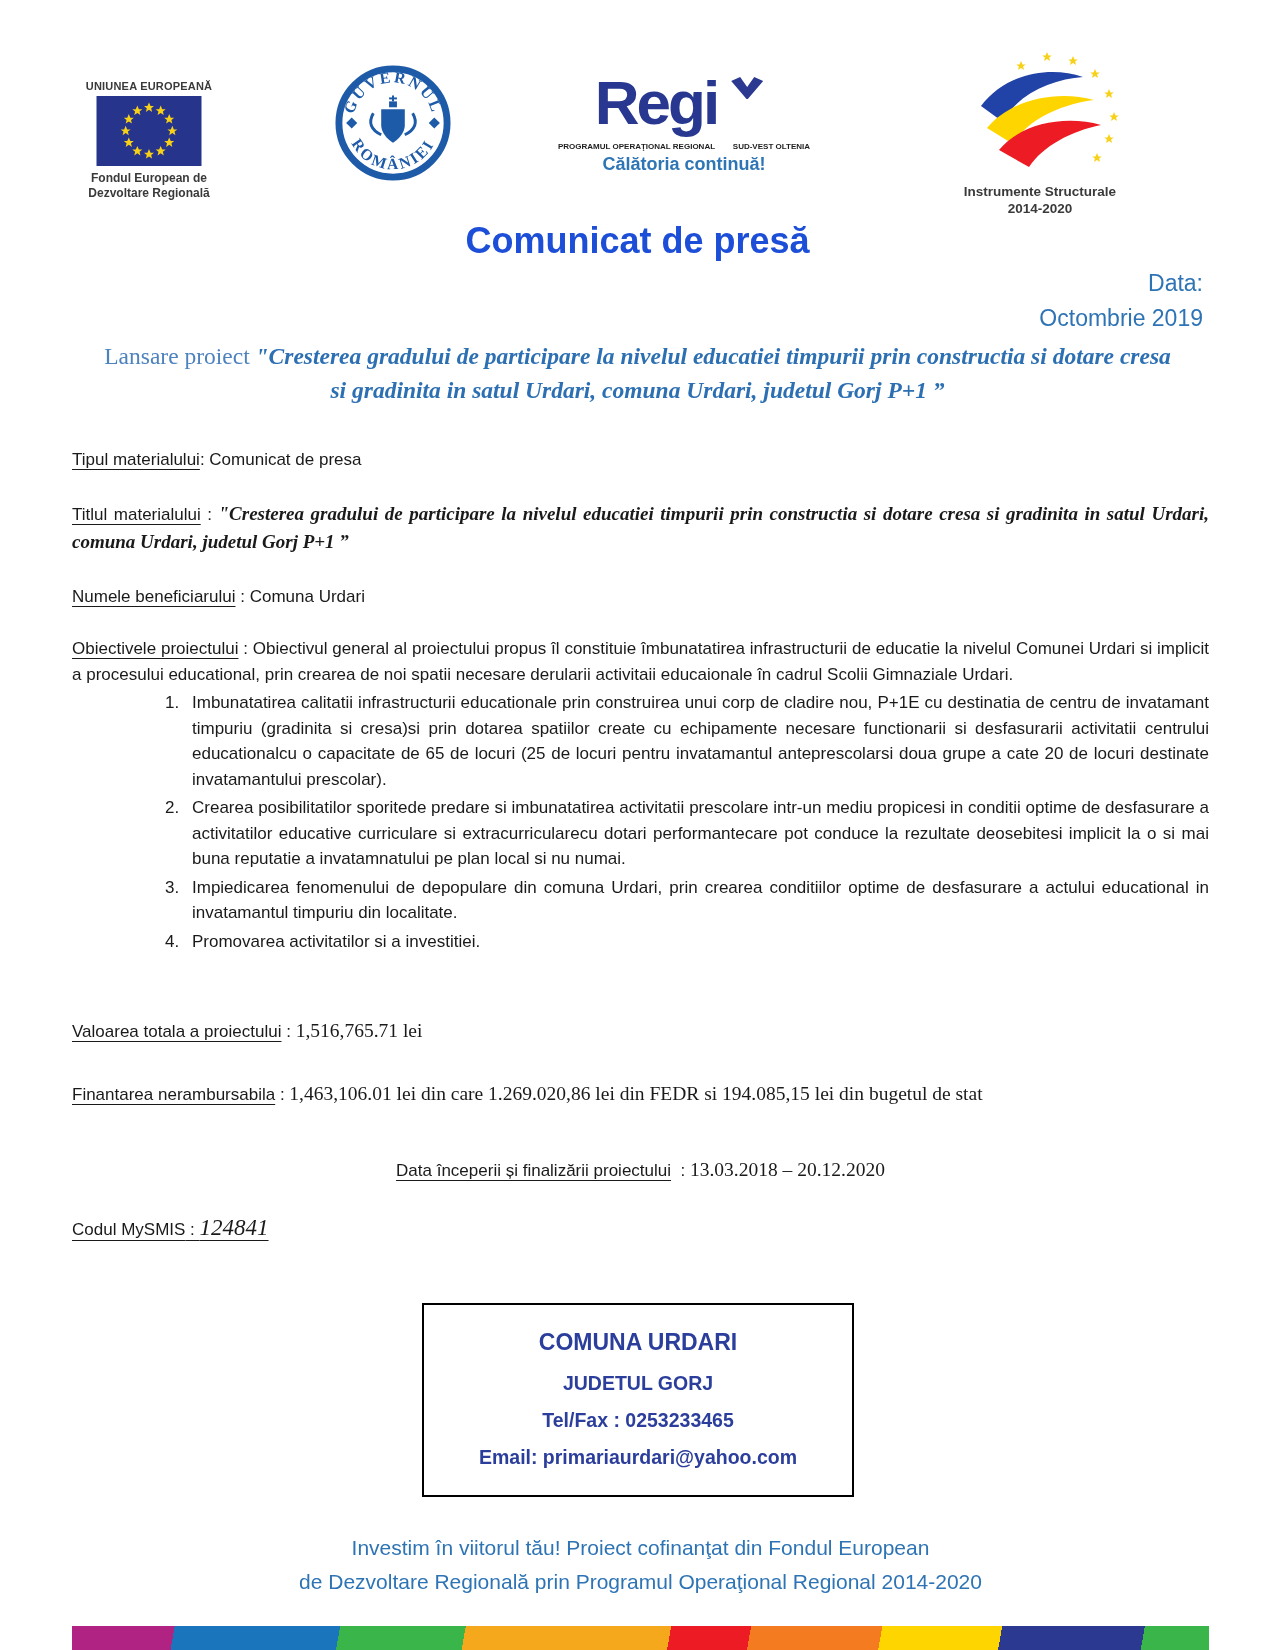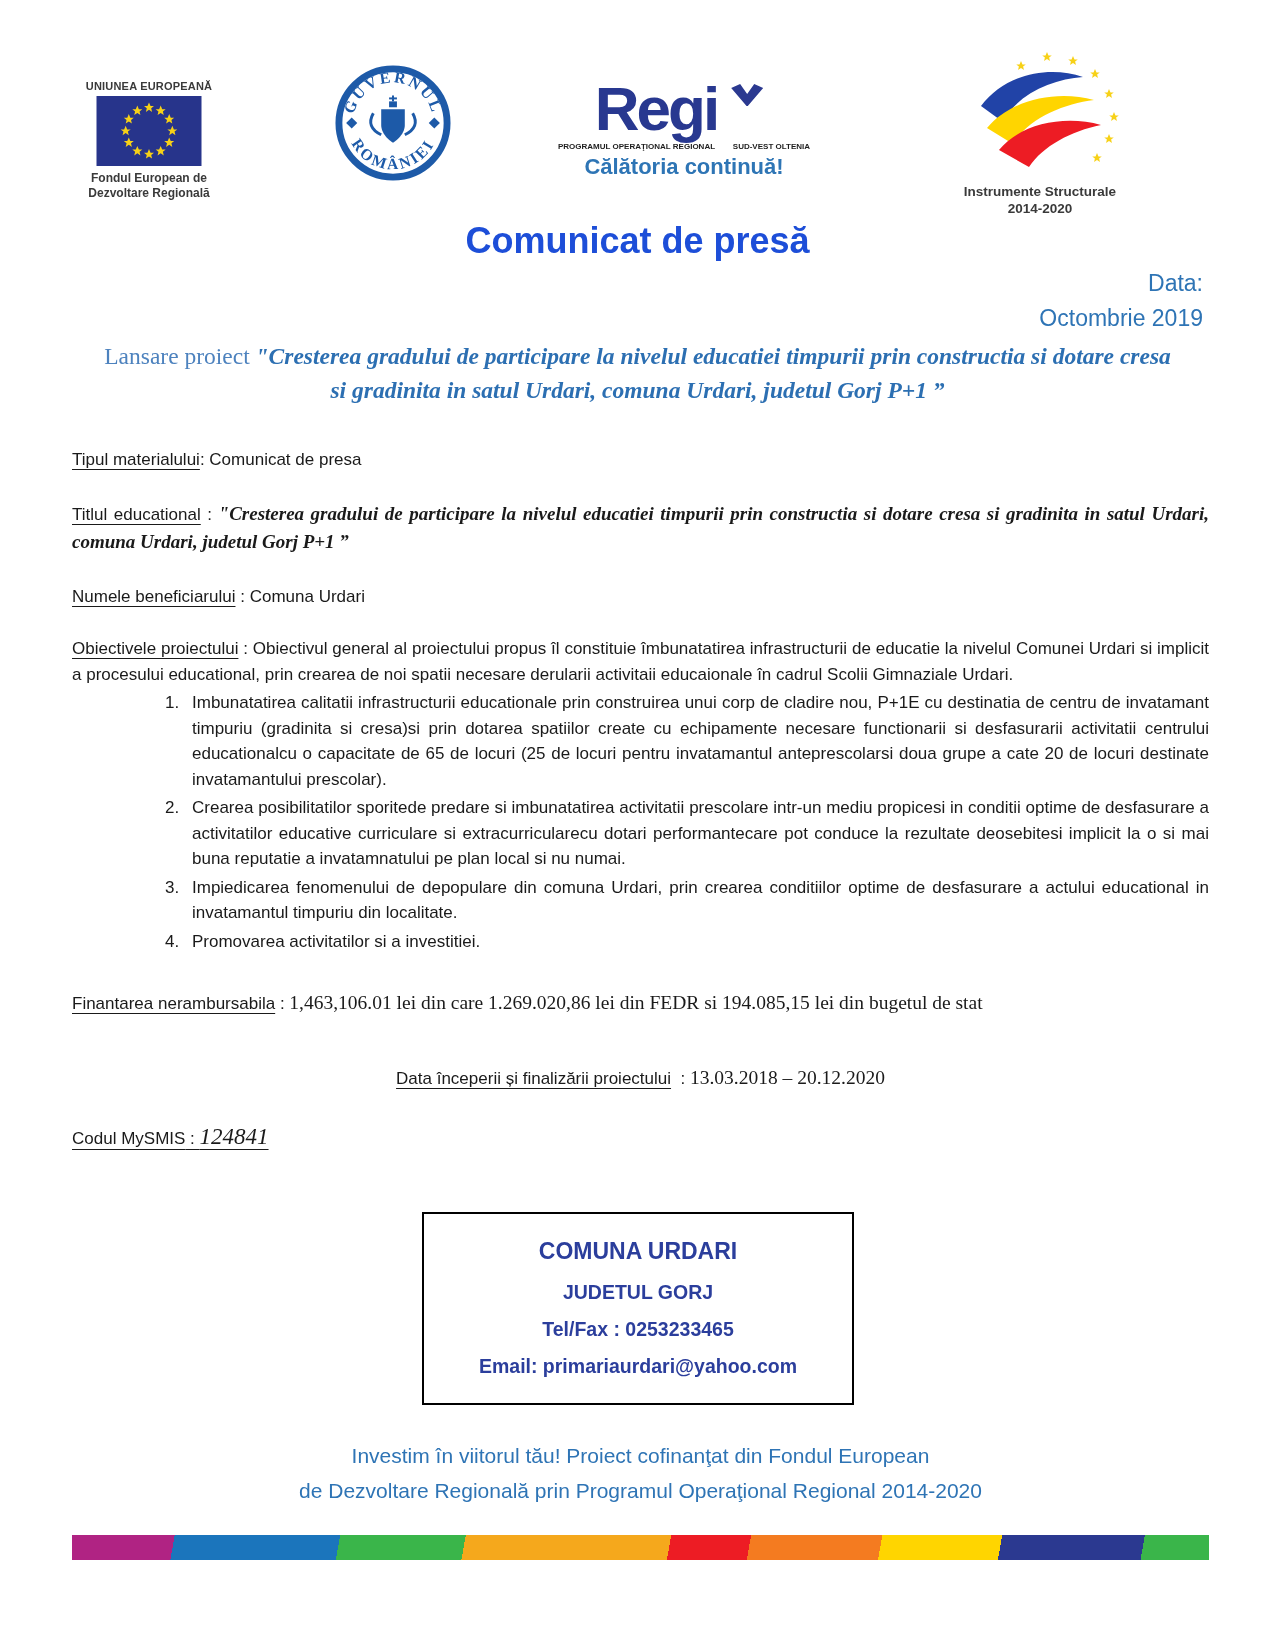--- a/index.html
+++ b/index.html
@@ -10,30 +10,30 @@
     overflow:hidden;
   }
   
   .logos { position:relative; height:158px; margin-top:56px; }
   .eu-block { position:absolute; left:84px; top:24px; width:130px; text-align:center; color:#3a3a3a; }
   .eu-title { font-size:11px; font-weight:bold; letter-spacing:0.2px; white-space:nowrap; }
   .eu-flag { margin:4px auto 5px; display:block; }
   .eu-sub { font-size:12px; font-weight:bold; line-height:1.25; }
   .gov-block { position:absolute; left:334px; top:8px; }
   .regio-block { position:absolute; left:558px; top:10px; width:252px; }
-  .regio-word { display:flex; align-items:flex-end; justify-content:center; height:74px; }
+  .regio-word { display:flex; align-items:center; justify-content:center; height:74px; }
   .regio-text { font-size:62px; font-weight:bold; color:#283890; letter-spacing:-3px; line-height:1; }
   .regio-o { position:relative; width:52px; height:52px; margin-left:4px; margin-top:8px; }
   .regio-ring { width:52px; height:52px; border-radius:50%;
      background:conic-gradient(from -30deg,#ffde17,#f7941e,#ed1c24,#ec008c,#92278f,#2b3990,#27aae1,#00a79d,#8dc63f,#ffde17); }
   .regio-hole { position:absolute; left:14px; top:14px; width:24px; height:24px; border-radius:50%; background:#fff; }
   .regio-chev { position:absolute; left:10px; top:-4px; width:32px; height:22px; background:#2b3990;
      clip-path:polygon(0 18%, 28% 0, 50% 45%, 72% 0, 100% 18%, 52% 100%, 48% 100%); }
   .regio-tags { display:flex; justify-content:space-between; font-size:8px; font-weight:bold; color:#1d1d1d; margin-top:2px;align-items:flex-end; }
-  .regio-tagline { text-align:center; font-size:22px; font-weight:bold; color:#2e75b5; margin-top:3px; }
+  .regio-tagline { text-align:center; font-size:18px; font-weight:bold; color:#2e75b5; margin-top:3px; }
   .instr-block { position:absolute; left:946px; top:-6px; width:188px; text-align:center; color:#3a3a3a; }
   .instr-label { font-size:13.5px; font-weight:bold; line-height:1.25; margin-top:2px; }
   
   h1.doc-title { text-align:center; font-size:36px; font-weight:bold; color:#1d4ed8; margin-top:6px; }
   .date-block { text-align:right; padding-right:72px; font-size:23px; color:#2e74b5; line-height:1.5; margin-top:4px; }
   .subtitle { width:1085px; margin:4px auto 0; text-align:center; font-family:"Liberation Serif", serif;
      font-size:23.5px; line-height:1.45; }
   .subtitle .pref { color:#4d82be; }
   .subtitle .quote { color:#2c6fb2; font-weight:bold; font-style:italic; }
   
@@ -157,39 +157,42 @@
     <span class="pref">Lansare proiect </span><span class="quote">"Cresterea gradului de participare la nivelul educatiei timpurii prin constructia si dotare cresa si gradinita in satul Urdari, comuna Urdari, judetul Gorj P+1 ”</span>
   </div>
 
   <div class="content">
 
     <div class="field">
       <span class="lbl">Tipul materialului</span><span class="sep">: </span><span>Comunicat de presa</span>
     </div>
 
     <div class="field just">
-      <span class="lbl">Titlul educational</span><span class="sep"> : </span><span class="serif-bi">"Cresterea gradului de participare la nivelul educatiei timpurii prin constructia si dotare cresa si gradinita in satul Urdari, comuna Urdari, judetul Gorj P+1 ”</span>
+      <span class="lbl">Titlul materialului</span><span class="sep"> : </span><span class="serif-bi">"Cresterea gradului de participare la nivelul educatiei timpurii prin constructia si dotare cresa si gradinita in satul Urdari, comuna Urdari, judetul Gorj P+1 ”</span>
     </div>
 
     <div class="field">
       <span class="lbl">Numele beneficiarului</span><span class="sep"> : </span><span>Comuna Urdari</span>
     </div>
 
     <div>
       <div class="just">
         <span class="lbl">Obiectivele proiectului</span><span class="sep"> : </span><span>Obiectivul general al proiectului propus îl constituie îmbunatatirea infrastructurii de educatie la nivelul Comunei Urdari si implicit a procesului educational, prin crearea de noi spatii necesare derularii activitaii educaionale în cadrul Scolii Gimnaziale Urdari.</span>
       </div>
       <ol class="obj-list">
         <li>Imbunatatirea calitatii infrastructurii educationale prin construirea unui corp de cladire nou, P+1E cu destinatia de centru de invatamant timpuriu (gradinita si cresa)si prin dotarea spatiilor create cu echipamente necesare functionarii si desfasurarii activitatii centrului educationalcu o capacitate de 65 de locuri (25 de locuri pentru invatamantul anteprescolarsi doua grupe a cate 20 de locuri destinate invatamantului prescolar).</li>
         <li>Crearea posibilitatilor sporitede predare si imbunatatirea activitatii prescolare intr-un mediu propicesi in conditii optime de desfasurare a activitatilor educative curriculare si extracurricularecu dotari performantecare pot conduce la rezultate deosebitesi implicit la o si mai buna reputatie a invatamnatului pe plan local si nu numai.</li>
         <li>Impiedicarea fenomenului de depopulare din comuna Urdari, prin crearea conditiilor optime de desfasurare a actului educational in invatamantul timpuriu din localitate.</li>
         <li>Promovarea activitatilor si a investitiei.</li>
       </ol>
     </div>
 
+    <div class="field" style="margin-top:62px;">
+      <span class="lbl">Valoarea totala a proiectului</span><span class="sep"> : </span><span class="serif">1,516,765.71 lei</span>
+    </div>
 
     <div class="field" style="margin-top:34px;">
       <span class="lbl">Finantarea nerambursabila</span><span class="sep"> : </span><span class="serif">1,463,106.01 lei din care 1.269.020,86 lei din FEDR si 194.085,15 lei din bugetul de stat</span>
     </div>
 
     <div class="field" style="margin-top:46px;text-align:center;">
       <span class="lbl">Data începerii și finalizării proiectului</span><span class="sep">  : </span><span class="serif">13.03.2018 – 20.12.2020</span>
     </div>
 
     <div>

